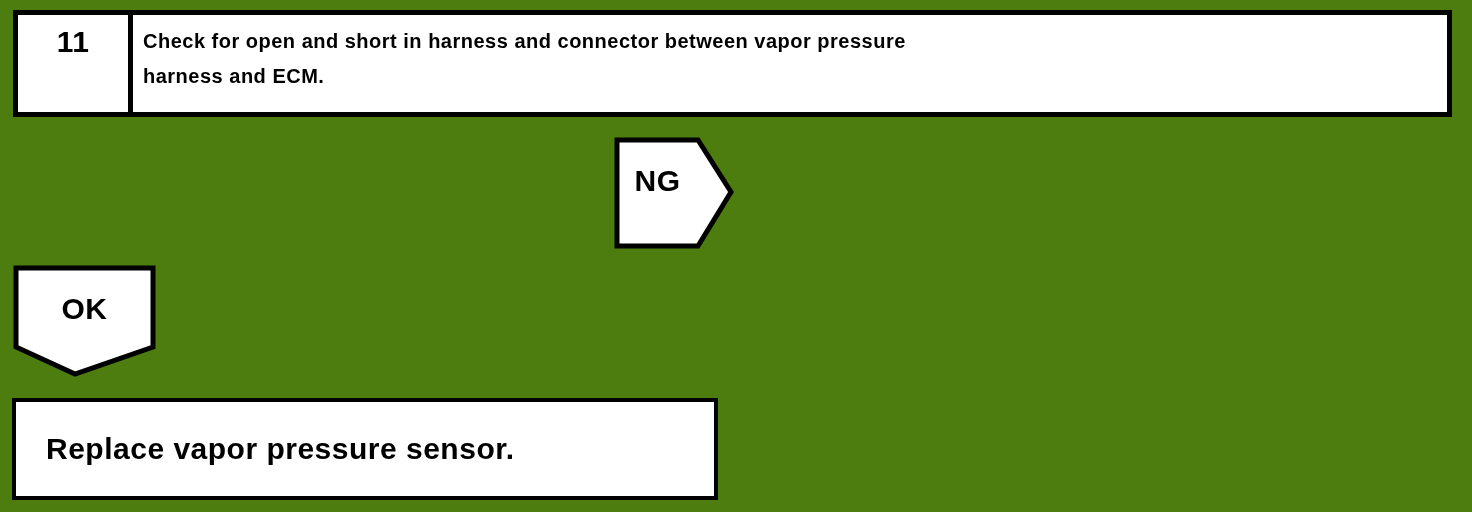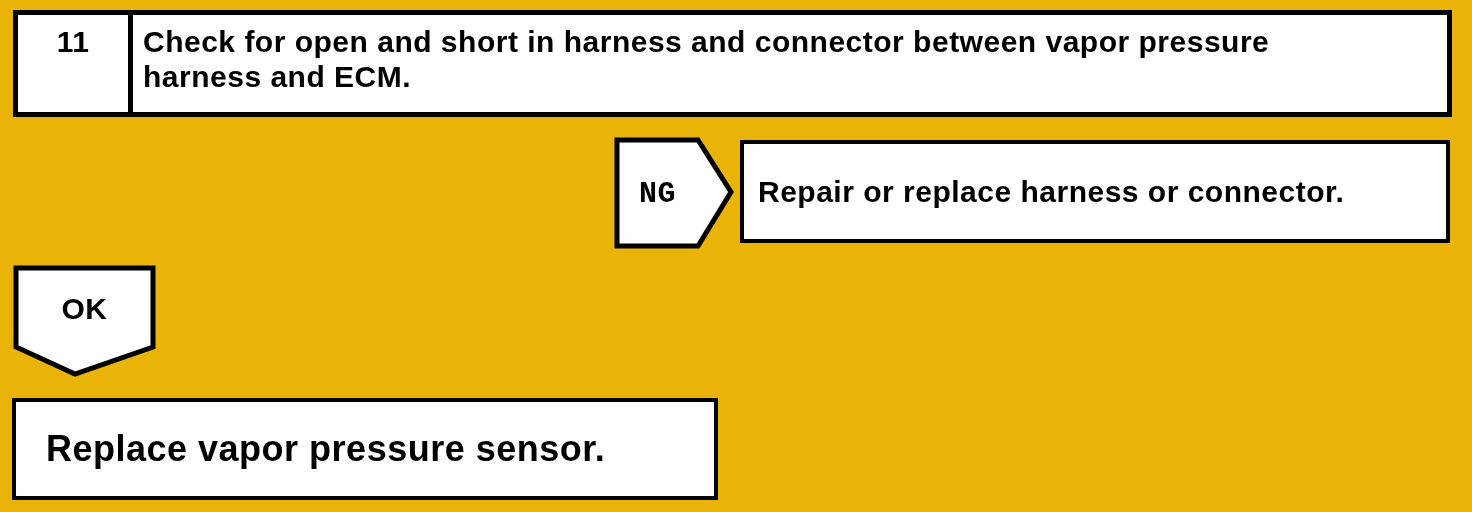--- a/index.html
+++ b/index.html
@@ -4,21 +4,21 @@
 <style>
   html, body {
     margin: 0;
     padding: 0;
     background: #ffffff;
   }
   .canvas {
     position: relative;
     width: 1472px;
     height: 512px;
-    background: #eab308;
+    background: #4d7c0f;
     font-family: "Liberation Sans", "DejaVu Sans", sans-serif;
     font-weight: 700;
     color: #000000;
     overflow: hidden;
   }
   .box {
     position: absolute;
     box-sizing: border-box;
     background: #ffffff;
     border: 4px solid #000000;
@@ -40,40 +40,40 @@
     justify-content: center;
     align-items: flex-start;
     padding-top: 9px;
     font-size: 30px;
     line-height: 35px;
     letter-spacing: 0.5px;
   }
   .step-text {
     flex: 1;
     padding: 9px 16px 0 10px;
-    font-size: 30px;
+    font-size: 20px;
     line-height: 35px;
     letter-spacing: 0.5px;
   }
   
   .pent-svg {
     position: absolute;
     display: block;
   }
   .ng-svg { left: 614px; top: 137px; }
   .ok-svg { left: 13px;  top: 265px; }
   .pent-label {
     position: absolute;
     display: flex;
     align-items: center;
     justify-content: center;
     font-size: 30px;
     letter-spacing: 0.5px;
   }
-  .ng-label { left: 617px; top: 141px; width: 81px;  height: 105px; font-family: Liberation Mono, monospace; }
+  .ng-label { left: 617px; top: 128px; width: 81px;  height: 105px; }
   .ok-label { left: 16px;  top: 269px; width: 137px; height: 79px; }
   
   .ng-action-box {
     left: 740px;
     top: 140px;
     width: 710px;
     height: 103px;
     display: flex;
     align-items: center;
     padding-left: 14px;
@@ -81,21 +81,21 @@
     letter-spacing: 0.5px;
   }
   .ok-action-box {
     left: 12px;
     top: 398px;
     width: 706px;
     height: 102px;
     display: flex;
     align-items: center;
     padding-left: 30px;
-    font-size: 36px;
+    font-size: 30px;
     letter-spacing: 0.5px;
   }
 </style>
 </head>
 <body>
 
 <div class="canvas">
 
   <div class="box step-box">
     <div class="step-num-cell">
@@ -107,23 +107,20 @@
     </div>
   </div>
 
   <svg class="pent-svg ng-svg" width="120" height="112" viewBox="0 0 120 112">
     <polygon points="3,3 84,3 117,55 84,109 3,109" fill="#ffffff" stroke="#000000" stroke-width="5"></polygon>
   </svg>
   <div class="pent-label ng-label">
     <span>NG</span>
   </div>
 
-  <div class="box ng-action-box">
-    <span>Repair or replace harness or connector.</span>
-  </div>
 
   <svg class="pent-svg ok-svg" width="144" height="112" viewBox="0 0 144 112">
     <polygon points="3,3 140,3 140,82 62,109 3,82" fill="#ffffff" stroke="#000000" stroke-width="5"></polygon>
   </svg>
   <div class="pent-label ok-label">
     <span>OK</span>
   </div>
 
   <div class="box ok-action-box">
     <span>Replace vapor pressure sensor.</span>

